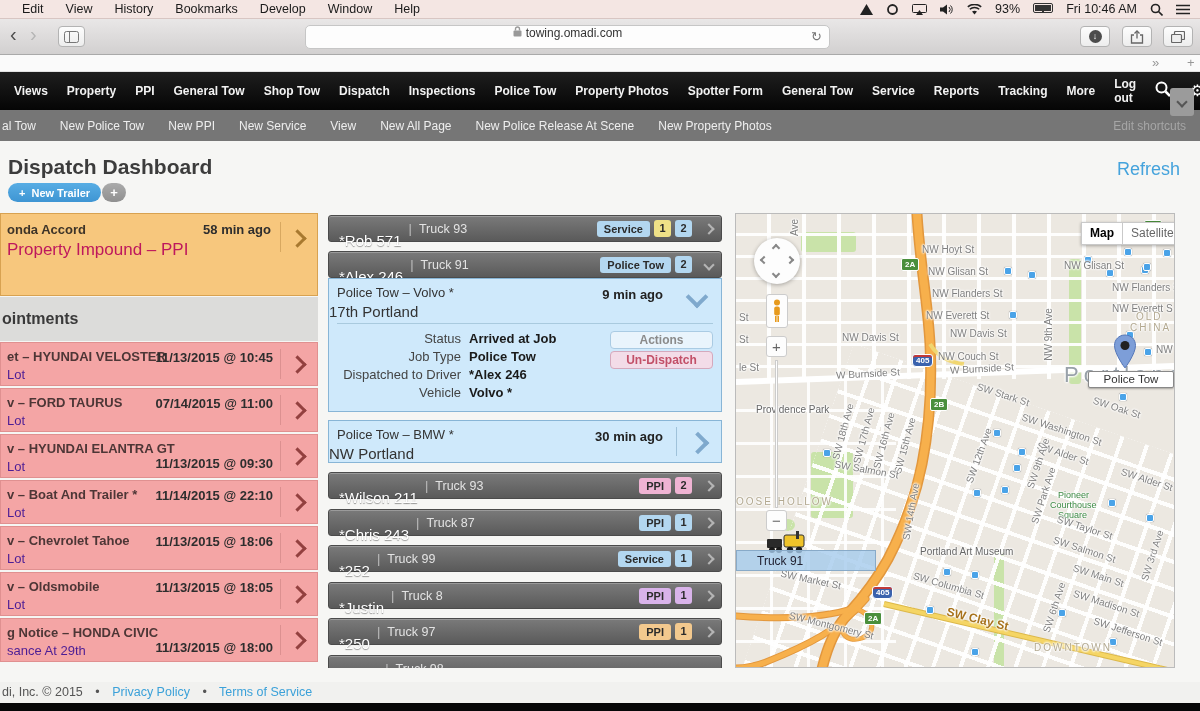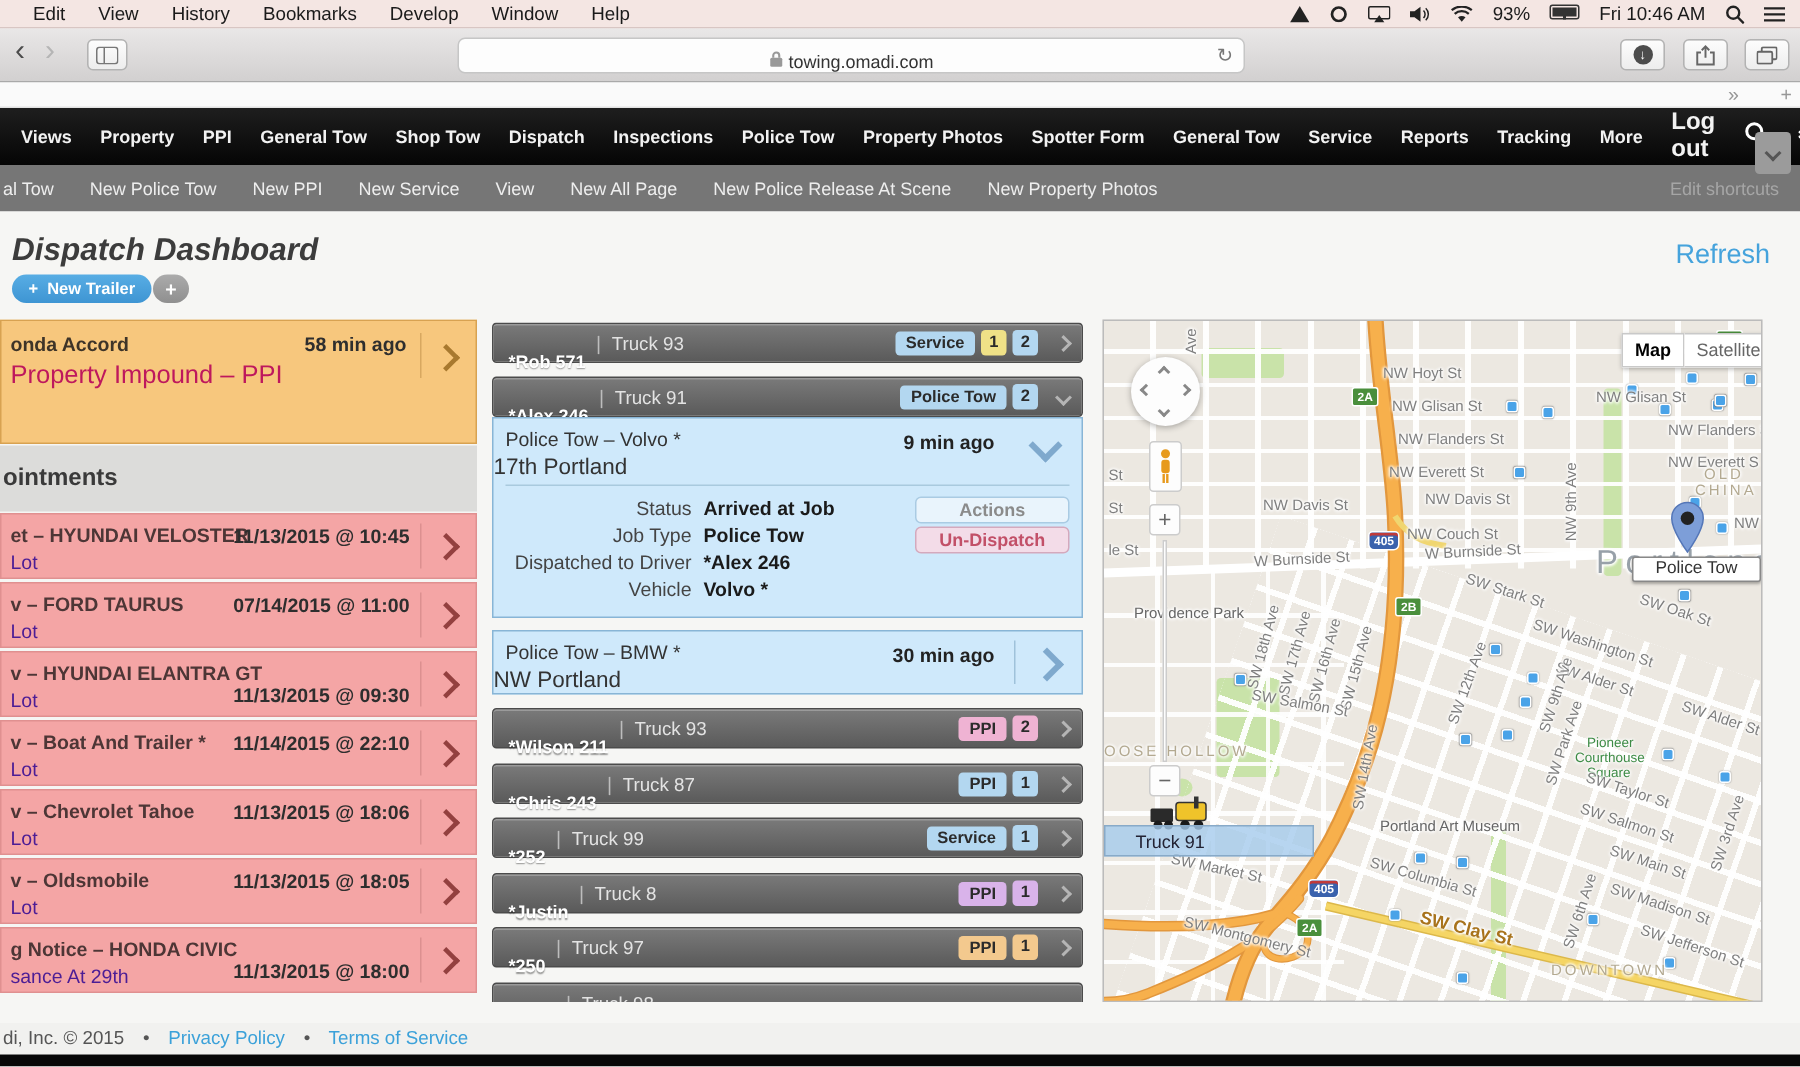--- a/index.html
+++ b/index.html
@@ -17,49 +17,49 @@
   .bnub { display:inline-block; width:2px; height:4px; background:#333; margin-left:-11px; }
 
   
   #browserbar { position:absolute; left:0; top:19px; width:1200px; height:36px;
     background:linear-gradient(#e9e7e7,#d2d0d0); border-bottom:1px solid #a9a9a9; }
   .navarrow { position:absolute; top:4px; font-size:20px; color:#4c4c4c; }
   .navarrow.dis { color:#b5b5b5; }
   .toolbtn { position:absolute; top:7px; height:21px; background:linear-gradient(#fdfdfd,#ededed);
     border:1px solid #b3b3b3; border-radius:4px; display:flex; align-items:center; justify-content:center; }
   #urlfield { position:absolute; left:305px; top:6px; width:525px; height:24px; background:#fdfdfd;
-    border:1px solid #c6c6c6; border-radius:5px; display:flex; align-items:flex-end; justify-content:center;
+    border:1px solid #c6c6c6; border-radius:5px; display:flex; align-items:flex-start; justify-content:center;
     font-size:12px; color:#333; gap:4px; }
   #reload { position:absolute; right:7px; top:3px; color:#777; font-size:13px; }
   #dlcirc { width:13px; height:13px; background:#4c4c4c; border-radius:50%; color:#fff; font-size:9px;
     line-height:13px; text-align:center; }
 
   
   #bmbar { position:absolute; left:0; top:55px; width:1200px; height:17px; background:#fafafa;
     border-bottom:1px solid #e2e2e2; font-size:13px; color:#979797; }
 
   
   #navbar { position:absolute; left:0; top:72px; width:1200px; height:38px;
     background:linear-gradient(#1e1e1e,#050505); display:flex; align-items:center; gap:19px;
     padding:0 48px 0 14px; }
   .nitem { font-size:12px; font-weight:bold; color:#f2f2f2; white-space:nowrap; }
-  #logout { margin-left:auto; font-size:16px; font-weight:bold; color:#f2f2f2; }
+  #logout { margin-left:auto; font-size:12px; font-weight:bold; color:#f2f2f2; }
   #navgear { color:#fff; font-size:16px; line-height:1; }
   #navcaret { position:absolute; left:1170px; top:88px; width:24px; height:28px; background:#9b9b9b;
     border-radius:3px; z-index:6; display:flex; align-items:center; justify-content:center; }
 
   
   #shortcutbar { position:absolute; left:0; top:110px; width:1200px; height:31px; background:#767676;
     display:flex; align-items:center; gap:24px; padding:0 14px 0 2px; }
   .sitem { font-size:12px; color:#eeeeee; white-space:nowrap; }
   #editsc { margin-left:auto; font-size:12px; color:#a6a6a6; }
 
   
   #main { position:absolute; left:0; top:141px; width:1200px; height:541px; background:#f6f6f4; }
-  #pagetitle { position:absolute; left:8px; top:14px; font-size:21px; font-weight:600; color:#3c3c3c;font-style:italic; }
+  #pagetitle { position:absolute; left:8px; top:14px; font-size:21px; font-weight:600; color:#3c3c3c; }
   #newdispatch { position:absolute; left:8px; top:42px; height:19px; padding:0 11px; border:none;
     border-radius:10px; background:linear-gradient(#58ade4,#3e95d3); color:#fff; font-size:11px;
     font-weight:bold; font-family:"Liberation Sans",sans-serif; display:flex; align-items:center; gap:6px; }
   #plusbtn { position:absolute; left:102px; top:42px; width:24px; height:19px; border:none; border-radius:10px;
     background:linear-gradient(#ababab,#8f8f8f); color:#fff; font-size:13px; font-weight:bold; }
   #searchwrap { position:absolute; left:903px; top:20px; width:194px; height:21px; background:#f2f2f0;
     border:1px solid #c6c6c4; border-radius:11px; box-shadow:inset 0 1px 2px rgba(0,0,0,.08); }
   #searchwrap input { width:100%; height:100%; background:transparent; border:none; outline:none;
     padding-left:10px; font-size:13px; color:#666; font-family:"Liberation Sans",sans-serif; }
   #refresh { position:absolute; left:1117px; top:18px; font-size:18px; color:#45a3dc; text-decoration:none; }
@@ -90,21 +90,21 @@
   .pdate { position:absolute; right:44px; top:7px; font-size:13px; font-weight:bold; color:#2e2e2e; }
   .prow.tall .pdate { top:auto; bottom:6px; }
   .pdiv { position:absolute; right:36px; top:6px; bottom:6px; border-left:1px solid #dc9090; }
   .prow .chev { top:15px; }
 
   
   #midcol { position:absolute; left:328px; top:74px; width:394px; height:453px; overflow:hidden; }
   .dbar { position:absolute; left:0; width:394px; height:27px; background:linear-gradient(#7a7a7a,#5a5a5a);
     border:1px solid #4b4b4b; border-radius:3px; box-shadow:inset 0 1px 0 rgba(255,255,255,.25);
     display:flex; align-items:center; padding:0 8px 0 10px; }
-  .dname { font-size:12px; font-weight:bold; color:#fff; text-shadow:0 1px 1px rgba(0,0,0,.4); white-space:nowrap;margin-top:24px; }
+  .dname { font-size:15px; font-weight:normal; color:#fff; text-shadow:0 1px 1px rgba(0,0,0,.4); white-space:nowrap;margin-top:24px; }
   .dsep { color:#bdbdbd; margin:0 7px; font-size:13px; }
   .dtruck { font-size:12.5px; color:#e3e3e3; white-space:nowrap; }
   .badges { margin-left:auto; display:flex; gap:4px; align-items:center; }
   .pill { font-size:11px; font-weight:bold; color:#2b2b2b; padding:2px 7px; border-radius:3px; }
   .numb { width:17px; height:17px; line-height:17px; text-align:center; font-size:11px; font-weight:bold;
     color:#2b2b2b; border-radius:3px; }
   .bblue{background:#b3d7f0} .byellow{background:#efe187} .bpink{background:#efb3d3}
   .bpurple{background:#d9b3ea} .borange{background:#f3c98e}
   .dchev { margin-left:9px; }
 

